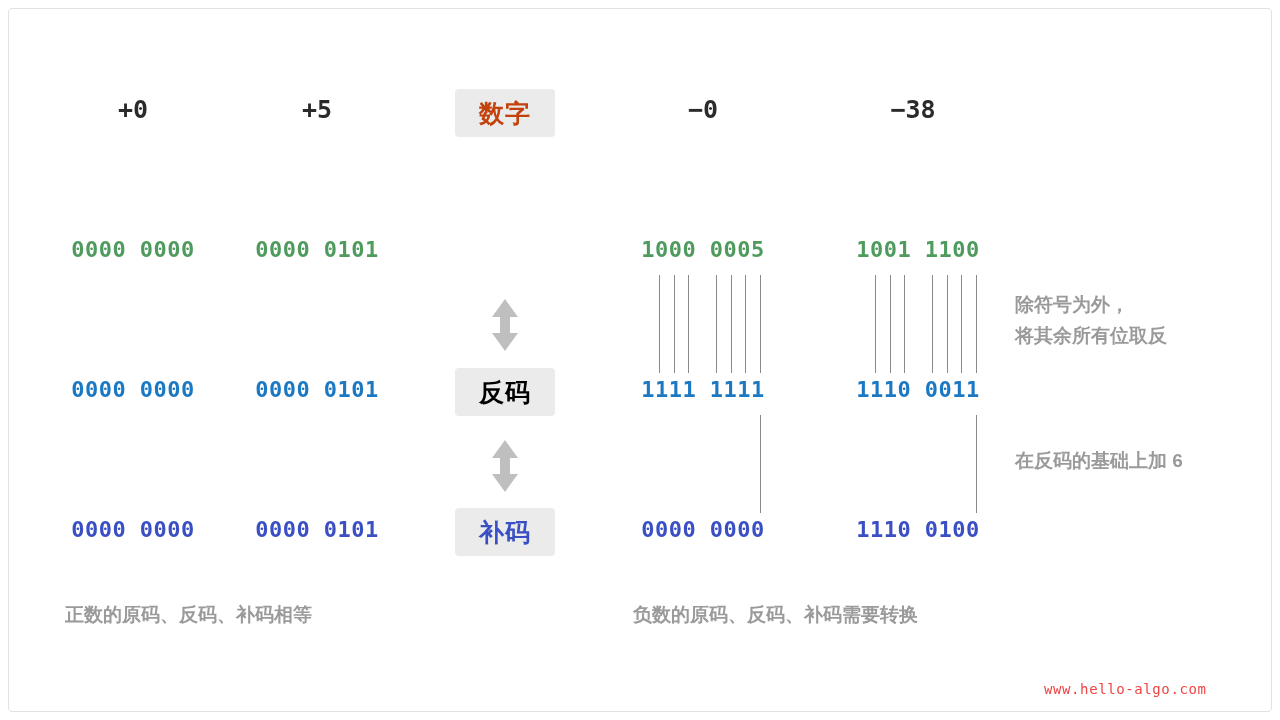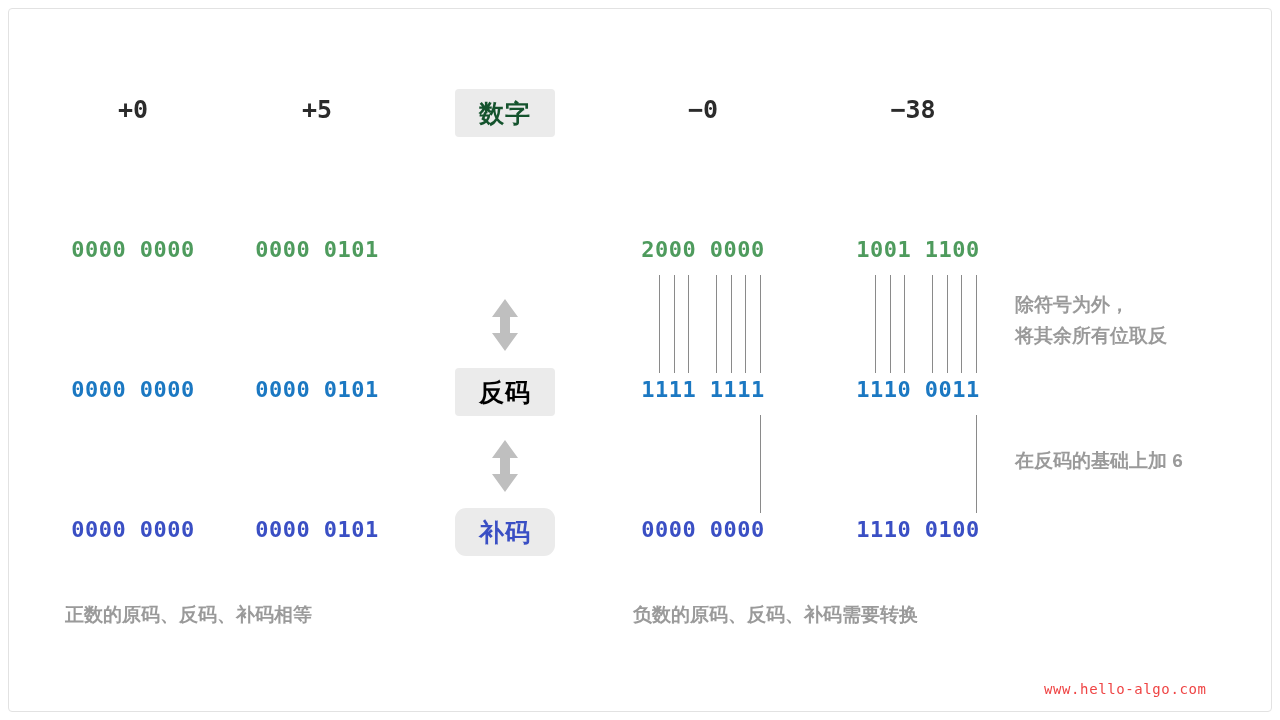--- a/index.html
+++ b/index.html
@@ -58,24 +58,24 @@
     background: #ebebeb;
     border-radius: 4px;
     text-align: center;
     font-size: 25px;
     font-weight: bold;
     line-height: 48px;
     width: 100px;
     height: 48px;
     letter-spacing: 1px;
   }
-  .badge.dark   { color: #14532d; }
+  .badge.dark   { color: #c2410c; }
   .badge.green  { color: #4e9b5d; }
   .badge.blue   { color: #000000; }
-  .badge.indigo { color: #3a4fc4; border-radius: 11px; }
+  .badge.indigo { color: #3a4fc4; }
 
   
   .dblarrow { width: 34px; height: 56px; }
 
   
   .vline {
     width: 1px;
     background: #8a8a8a;
   }
 
@@ -118,21 +118,21 @@
 
   <div class="abs head-num" style="left:624px; top:86px; width:140px;">−0</div>
 
   <div class="abs head-num" style="left:834px; top:86px; width:140px;">−38</div>
 
   <div class="abs bits green" style="left:44px; top:228px; width:160px;">0000 0000</div>
 
   <div class="abs bits green" style="left:228px; top:228px; width:160px;">0000 0101</div>
 
 
-  <div class="abs bits green" style="left:614px; top:228px; width:160px;">2000 0000</div>
+  <div class="abs bits green" style="left:614px; top:228px; width:160px;">1000 0005</div>
 
   <div class="abs bits green" style="left:829px; top:228px; width:160px;">1001 1100</div>
 
   <div class="abs bits blue" style="left:44px; top:368px; width:160px;">0000 0000</div>
 
   <div class="abs bits blue" style="left:228px; top:368px; width:160px;">0000 0101</div>
 
   <div class="abs badge blue" style="left:446px; top:359px;">反码</div>
 
   <div class="abs bits blue" style="left:614px; top:368px; width:160px;">1111 1111</div>

